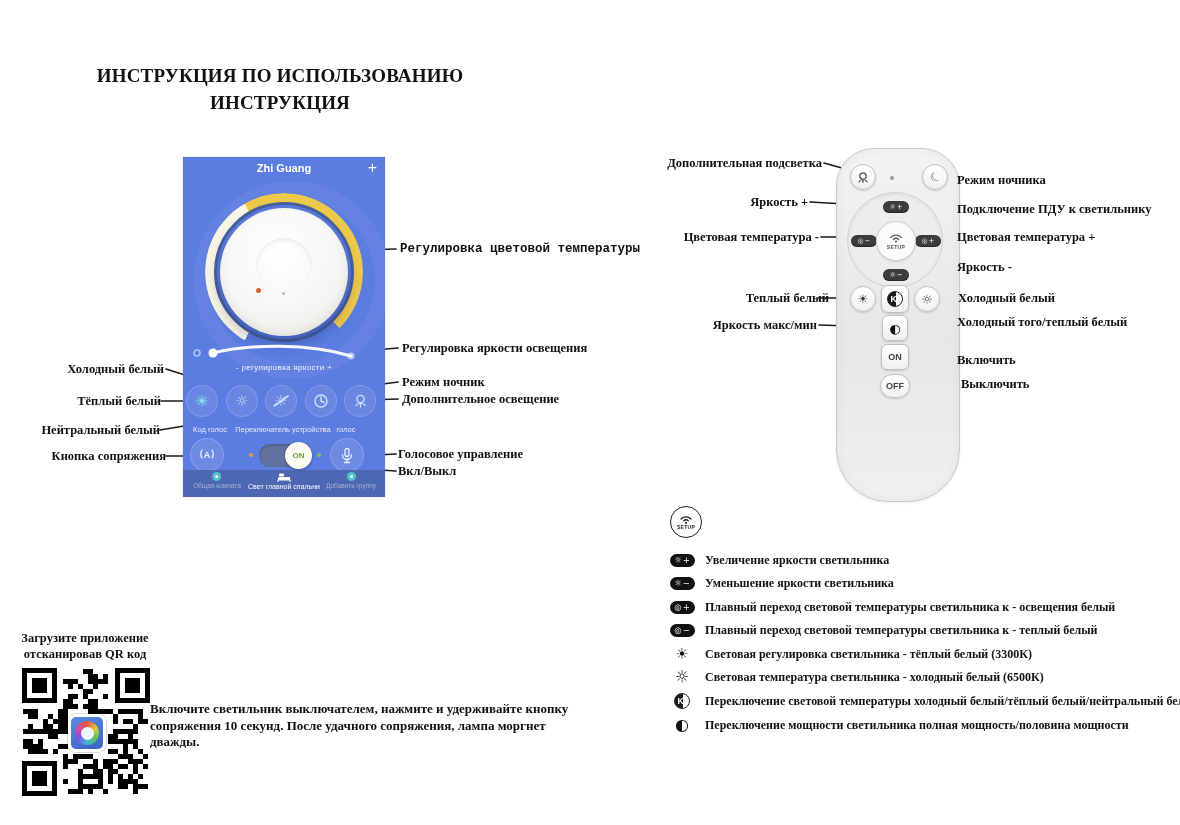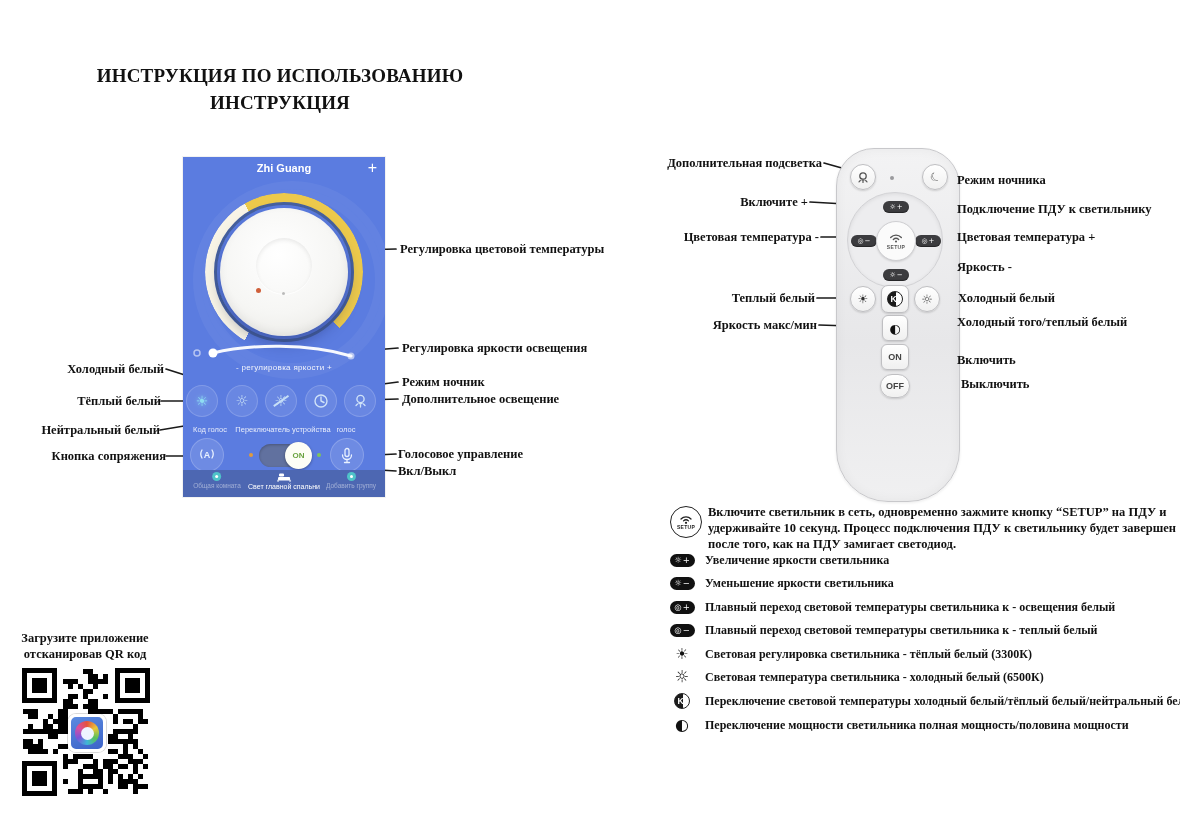--- a/index.html
+++ b/index.html
@@ -227,21 +227,21 @@
         </svg>
         <span class="nav-label active">Свет главной спальни</span>
       </div>
       <div class="nav-item" style="left:168px;">
         <span class="nav-dot"></span>
         <span class="nav-label">Добавить группу</span>
       </div>
     </div>
   </div>
 
-  <div class="callout" style="left:400px;top:242px;">Регулировка цветовой температуры</div>
+  <div class="callout" style="left:400px;top:242px;font-family:Liberation Mono, monospace;">Регулировка цветовой температуры</div>
   <div class="callout" style="left:402px;top:341px;">Регулировка яркости освещения</div>
   <div class="callout" style="left:402px;top:375px;">Режим ночник</div>
   <div class="callout" style="left:402px;top:392px;">Дополнительное освещение</div>
   <div class="callout" style="left:398px;top:447px;">Голосовое управление</div>
   <div class="callout" style="left:398px;top:464px;">Вкл/Выкл</div>
   <div class="callout" style="right:1016px;top:362px;">Холодный белый</div>
   <div class="callout" style="right:1019px;top:394px;">Тёплый белый</div>
   <div class="callout" style="right:1020px;top:423px;">Нейтральный белый</div>
   <div class="callout" style="right:1014px;top:449px;">Кнопка сопряжения</div>
 
@@ -432,20 +432,21 @@
       <div class="cell" style="left: 116px; top: 116px;"></div>
       <div class="cell" style="left: 121px; top: 116px;"></div>
       <div class="cell" style="left: 46px; top: 121px;"></div>
       <div class="cell" style="left: 51px; top: 121px;"></div>
       <div class="cell" style="left: 56px; top: 121px;"></div>
       <div class="cell" style="left: 66px; top: 121px;"></div>
       <div class="cell" style="left: 81px; top: 121px;"></div>
       <div class="cell" style="left: 111px; top: 121px;"></div>
     </div>
 
+  <div class="para" style="left:150px;top:701px;width:436px;">Включите светильник выключателем, нажмите и удерживайте кнопку сопряжения 10 секунд. После удачного сопряжения, лампа моргнет дважды.</div>
 
   <div class="remote">
     <div class="r-round" style="left:13px;top:15px;">
       <svg width="14" height="15" viewBox="0 0 14 15">
         <circle cx="7" cy="6" r="3.2" fill="none" stroke="#555" stroke-width="1.3"></circle>
         <path d="M5.8 10 h2.4 M7 10.8 v1.6 M3 11.8 l1.3-1.3 M11 11.8 l-1.3-1.3" stroke="#555" stroke-width="1.2" stroke-linecap="round"></path>
       </svg>
     </div>
     <div class="dot" style="left:53px;top:27px;width:4px;height:4px;background:#9a9a9d;"></div>
     <div class="r-round" style="left:85px;top:15px;">
@@ -494,40 +495,39 @@
     <div class="r-square" style="left:44px;top:195px;width:28px;height:26px;border-radius:6px;font-size:9px;">
       <span>ON</span>
     </div>
     <div class="r-square" style="left:43px;top:225px;width:30px;height:24px;border-radius:12px;font-size:9px;">
       <span>OFF</span>
     </div>
   </div>
 
   <div class="callout" style="right:358px;top:156px;">Дополнительная подсветка</div>
   <div class="callout" style="left:957px;top:173px;">Режим ночника</div>
-  <div class="callout" style="right:372px;top:195px;">Включите +</div>
+  <div class="callout" style="right:372px;top:195px;">Яркость +</div>
   <div class="callout" style="left:957px;top:202px;">Подключение ПДУ к светильнику</div>
   <div class="callout" style="right:361px;top:230px;">Цветовая температура -</div>
   <div class="callout" style="left:957px;top:230px;">Цветовая температура +</div>
   <div class="callout" style="left:957px;top:260px;">Яркость -</div>
-  <div class="callout" style="right:365px;top:291px;">Теплый белый</div>
+  <div class="callout" style="right:351px;top:291px;">Теплый белый</div>
   <div class="callout" style="left:958px;top:291px;">Холодный белый</div>
   <div class="callout" style="right:363px;top:318px;">Яркость макс/мин</div>
   <div class="callout" style="left:957px;top:315px;">Холодный того/теплый белый</div>
   <div class="callout" style="left:957px;top:353px;">Включить</div>
   <div class="callout" style="left:961px;top:377px;">Выключить</div>
 
   <div class="setup-ic">
     <svg width="16" height="10" viewBox="0 0 24 16">
       <path d="M4 8 A 11 11 0 0 1 20 8 M8 11 A 6 6 0 0 1 16 11" fill="none" stroke="#222" stroke-width="2" stroke-linecap="round"></path>
       <circle cx="12" cy="14" r="1.8" fill="#222"></circle>
     </svg>
     <span class="t">SETUP</span>
   </div>
-  <div class="para" style="left:708px;top:504px;width:470px;font-size:12.5px;">Включите светильник в сеть, одновременно зажмите кнопку “SETUP” на ПДУ и удерживайте 10 секунд. Процесс подключения ПДУ к светильнику будет завершен после того, как на ПДУ замигает светодиод.</div>
 
   <div class="lrow" style="top:551px;">
     <span class="ic">
         <span class="pill-ic">
           <span class="glyph">☼</span>
           <span>+</span>
         </span>
       </span>
     <span class="txt">Увеличение яркости светильника</span>
   </div>

